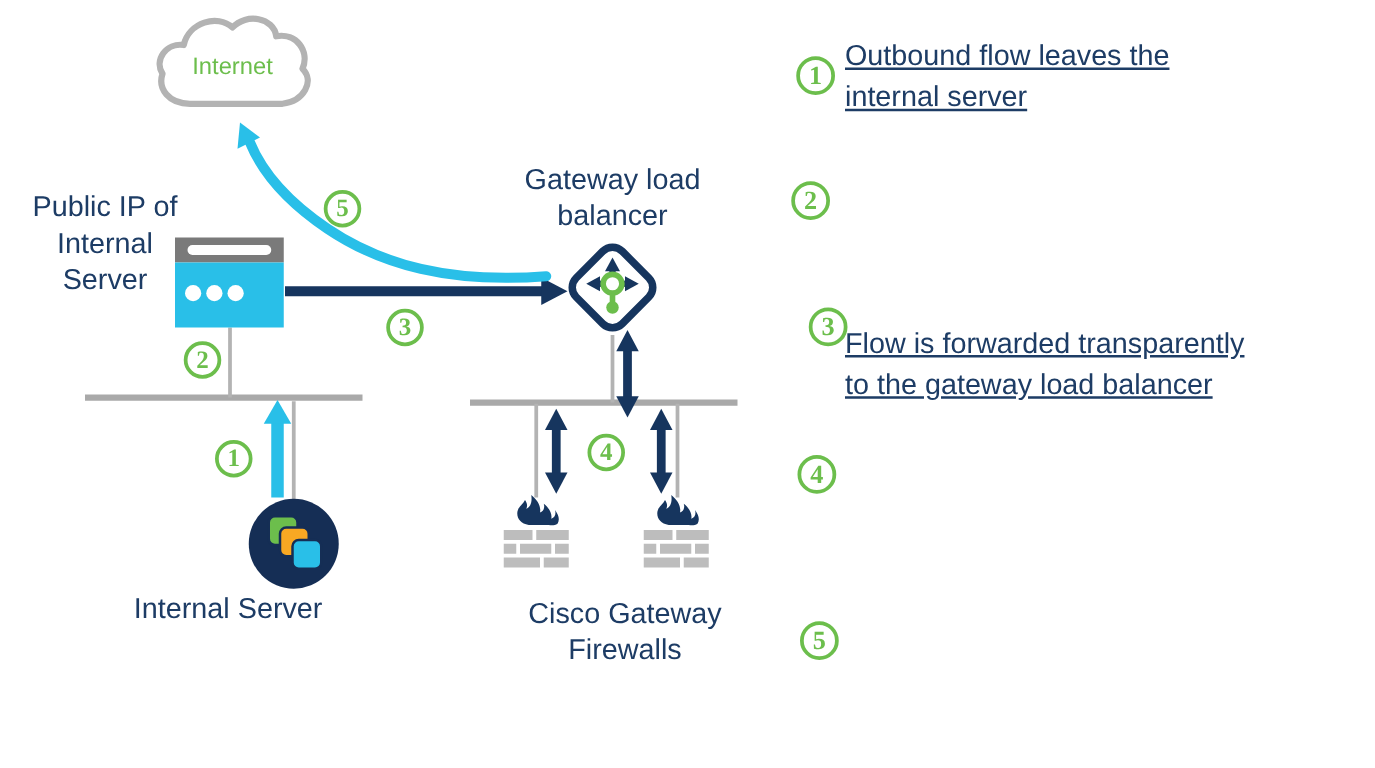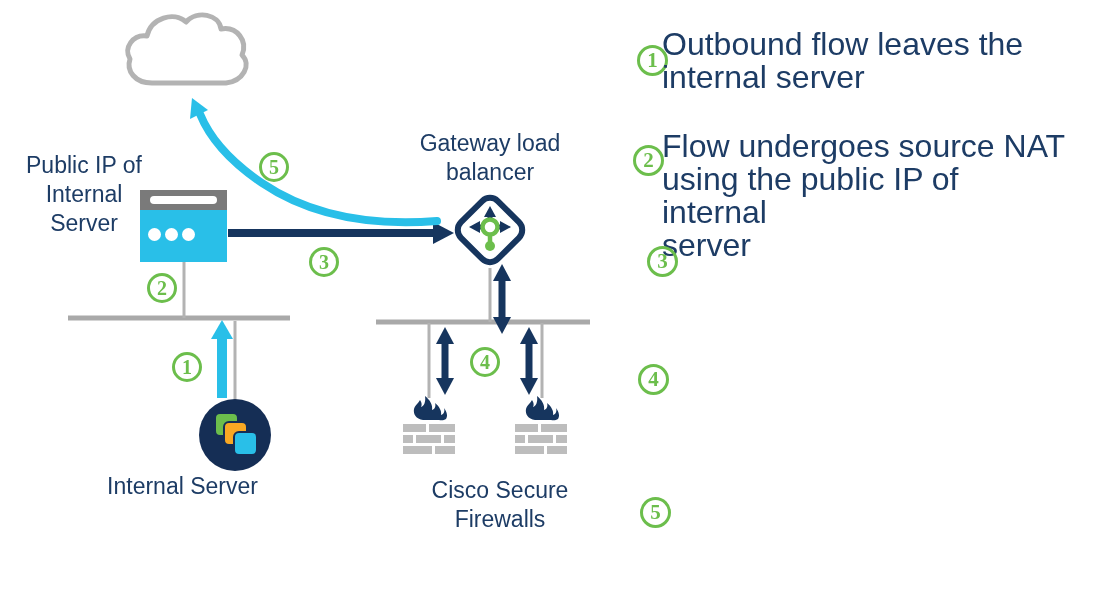--- a/index.html
+++ b/index.html
@@ -41,22 +41,22 @@
   .server .dot{position:absolute;top:18px;width:13px;height:13px;border-radius:50%;background:#fff;}
   
   .appcircle{position:absolute;left:199px;top:399px;width:72px;height:72px;border-radius:50%;background:#152E55;z-index:2;}
   .appcircle .sq{position:absolute;width:25px;height:25px;border-radius:6px;border:2px solid #152E55;box-sizing:border-box;}
   .sq.g{left:15px;top:13px;background:var(--green);z-index:1;}
   .sq.o{left:24px;top:22px;background:var(--orange);z-index:2;}
   .sq.c{left:34px;top:32px;background:var(--cyan);z-index:3;}
   
   .firewall{position:absolute;width:54px;height:62px;z-index:2;}
   .legend-item-text{
-    position:absolute;left:662px;width:410px;white-space:pre-line;
-    font-size:32px;line-height:33px;color:var(--text-navy);
+    position:absolute;left:676px;width:410px;white-space:pre-line;
+    font-size:23px;line-height:33px;color:var(--text-navy);text-decoration:underline;
   }
   .legend-badge{
     position:absolute;width:31px;height:31px;box-sizing:border-box;
     border:3px solid var(--green);border-radius:50%;
     color:var(--green);font-family:"Liberation Serif", serif;font-weight:bold;
     font-size:21px;display:flex;align-items:center;justify-content:center;
   }
   .cloudwrap{position:absolute;left:120px;top:5px;width:132px;height:92px;z-index:2;}
   .cloudwrap .ctext{position:absolute;left:0;top:38px;width:100%;text-align:center;
     color:var(--green);font-size:19px;}
@@ -109,20 +109,21 @@
       <polygon points="520,344 529,327 538,344" fill="#16355E"></polygon>
       <polygon points="520,378 529,395 538,378" fill="#16355E"></polygon>
     </g>
   </svg>
 
   <div class="cloudwrap">
     <svg width="132" height="92" viewBox="0 0 132 92">
       <path d="M 32,78 C 15,78 6,66 10,54 C 3,43 13,29 27,31 C 31,13 54,6 66,17
                C 77,5 99,9 101,24 C 117,21 128,36 122,50 C 132,60 123,76 106,78 Z" fill="#fff" stroke="#B3B3B3" stroke-width="5" stroke-linejoin="round"></path>
     </svg>
+    <div class="ctext">Internet</div>
   </div>
 
   <div class="server">
     <div class="bar">
       <div class="slot"></div>
     </div>
     <div class="body">
       <div class="dot" style="left:8px"></div>
       <div class="dot" style="left:25px"></div>
       <div class="dot" style="left:42px"></div>
@@ -182,37 +183,36 @@
       </g>
     </svg>
   </div>
 
   <div class="dlabel" style="left:405px;top:129px;width:170px">Gateway load
 balancer</div>
   <div class="dlabel" style="left:14px;top:151px;width:140px">Public IP of
 Internal
 Server</div>
   <div class="dlabel" style="left:85px;top:472px;width:195px">Internal Server</div>
-  <div class="dlabel" style="left:405px;top:476px;width:190px">Cisco Secure
+  <div class="dlabel" style="left:405px;top:476px;width:190px">Cisco Gateway
 Firewalls</div>
 
   <div class="badge" style="left:172px;top:352px">1</div>
   <div class="badge" style="left:147px;top:273px">2</div>
   <div class="badge" style="left:309px;top:247px">3</div>
   <div class="badge" style="left:470px;top:347px">4</div>
   <div class="badge" style="left:259px;top:152px">5</div>
 
   <div class="legend-badge" style="left:637px;top:45px">1</div>
   <div class="legend-item-text" style="top:28px">Outbound flow leaves the
 internal server</div>
 
   <div class="legend-badge" style="left:633px;top:145px">2</div>
-  <div class="legend-item-text" style="top:130px">Flow undergoes source NAT
-using the public IP of internal
-server</div>
 
   <div class="legend-badge" style="left:647px;top:246px">3</div>
+  <div class="legend-item-text" style="top:258px">Flow is forwarded transparently
+to the gateway load balancer</div>
 
   <div class="legend-badge" style="left:638px;top:364px">4</div>
 
   <div class="legend-badge" style="left:640px;top:497px">5</div>
 
 </div>
 
 </body></html>

